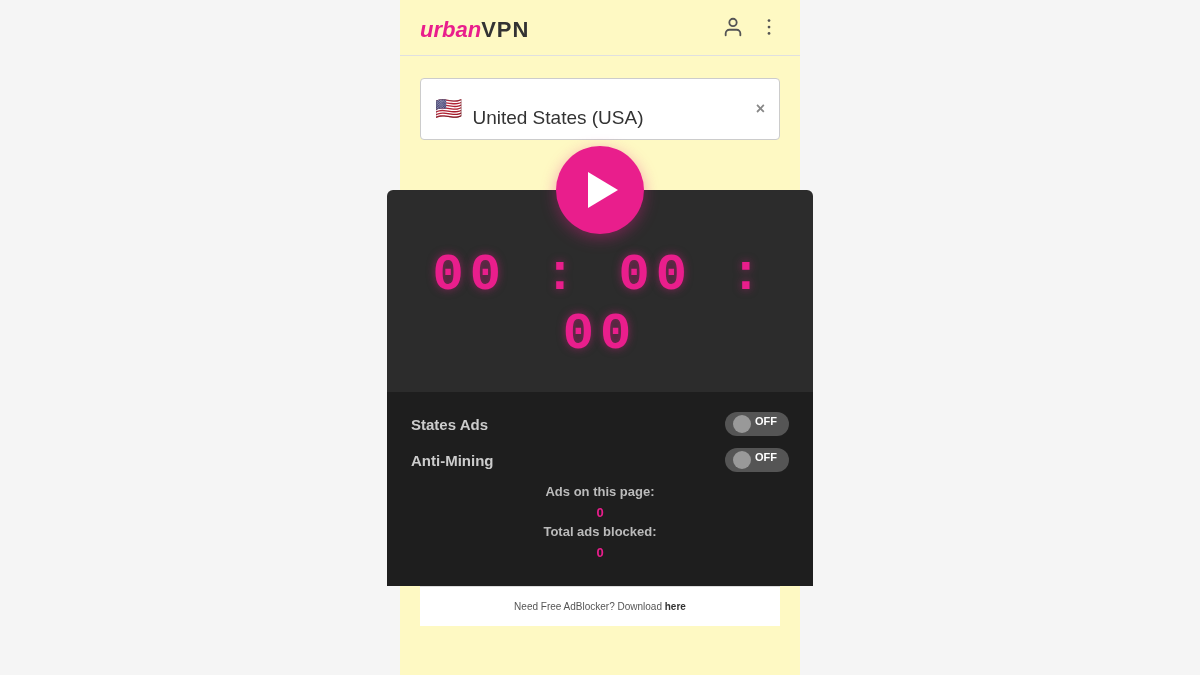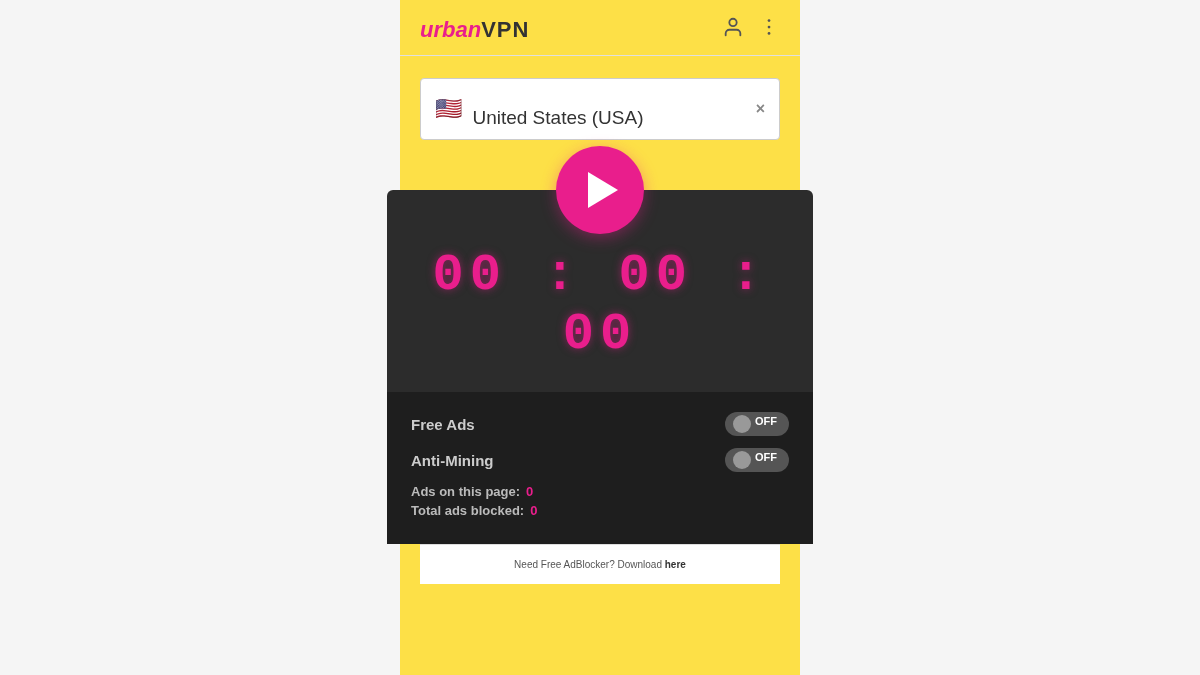--- a/index.html
+++ b/index.html
@@ -8,21 +8,21 @@
       background: #f5f5f5;
       display: flex;
       justify-content: center;
       align-items: flex-start;
       min-height: 675px;
       font-family: Arial, sans-serif;
     }
 
     .app-container {
       width: 400px;
-      background: #fde047;
+      background: #fef9c3;
       min-height: 675px;
       display: flex;
       flex-direction: column;
       align-items: center;
       padding-bottom: 0;
       position: relative;
     }
 
     
     .header {
@@ -203,20 +203,21 @@
     
     .stats-section {
       margin-top: 6px;
     }
 
     .stat-row {
       display: flex;
       align-items: center;
       gap: 6px;
       margin-bottom: 4px;
+      flex-direction: column;
     }
 
     .stat-label {
       font-size: 13px;
       color: #bbb;
       font-weight: bold;
     }
 
     .stat-value {
       font-size: 13px;
@@ -281,21 +282,21 @@
       <div class="play-triangle"></div>
     </div>
 
     <div class="timer-card">
       <div class="timer-display">00 : 00 : 00</div>
     </div>
 
     <div class="controls-card">
 
       <div class="toggle-row">
-        <span class="toggle-label">Free Ads</span>
+        <span class="toggle-label">States Ads</span>
         <div class="toggle-switch">
           <div class="toggle-knob"></div>
           <span class="toggle-text">OFF</span>
         </div>
       </div>
 
       <div class="toggle-row">
         <span class="toggle-label">Anti-Mining</span>
         <div class="toggle-switch">
           <div class="toggle-knob"></div>

